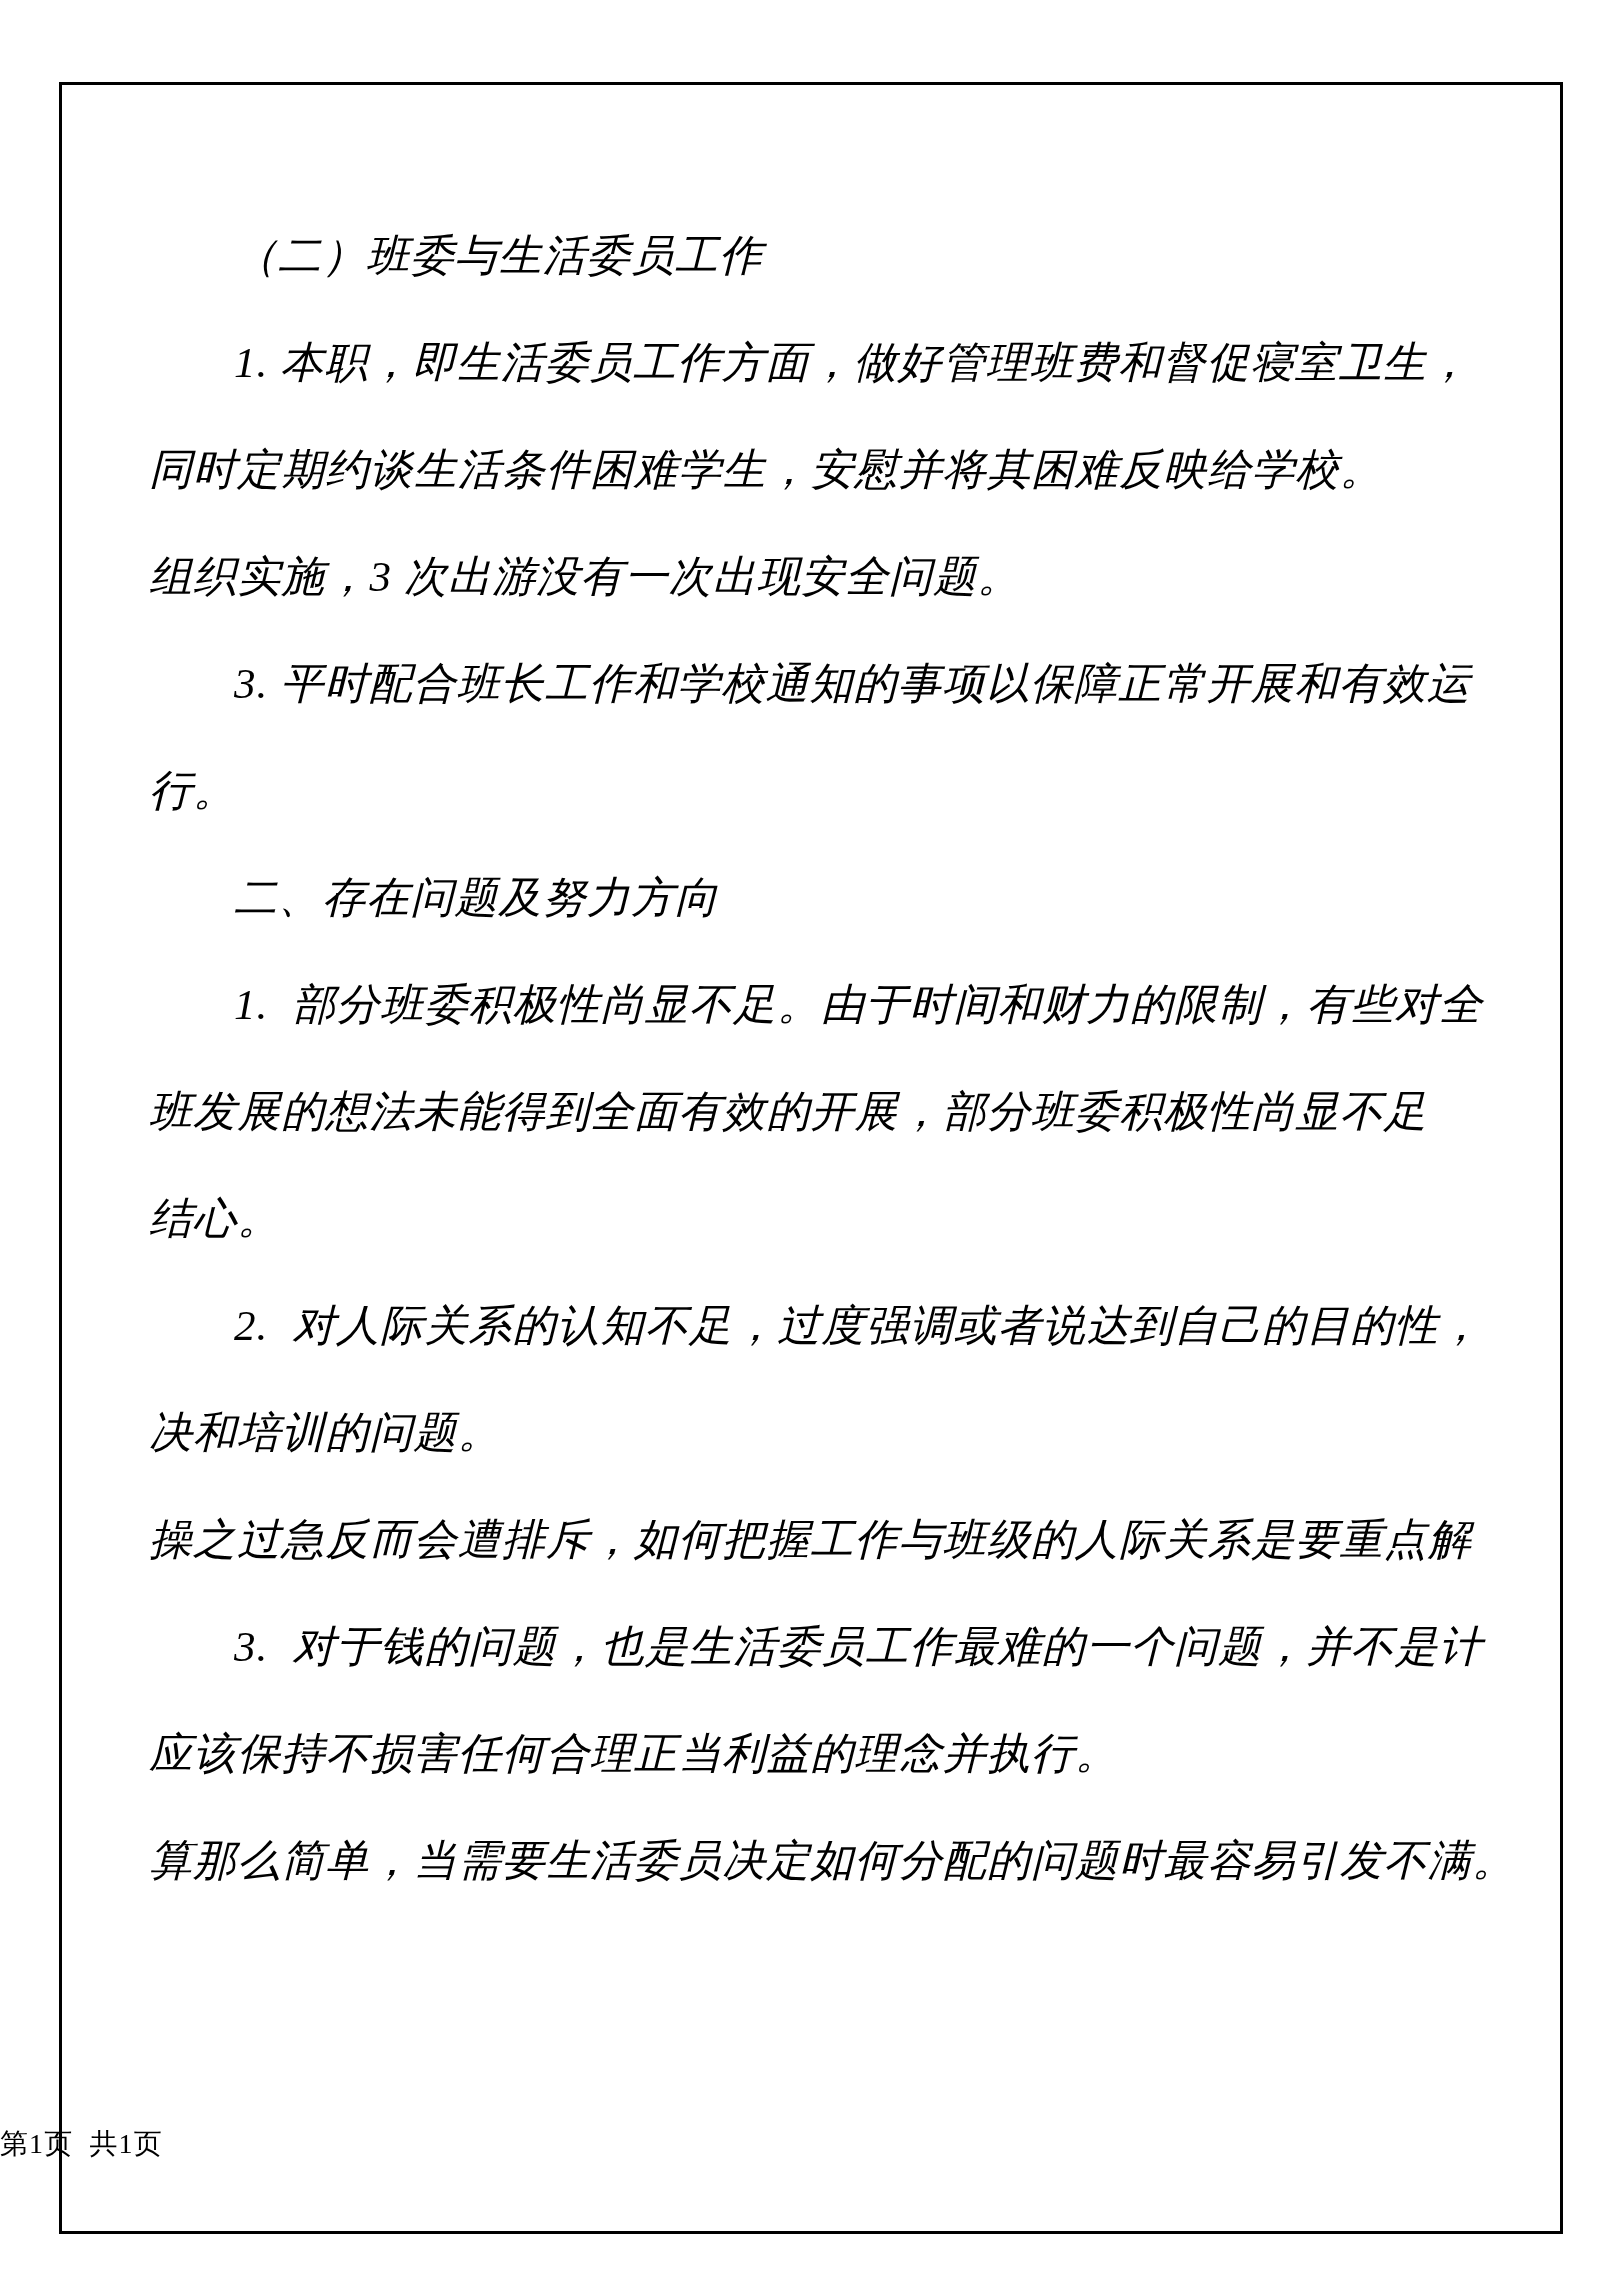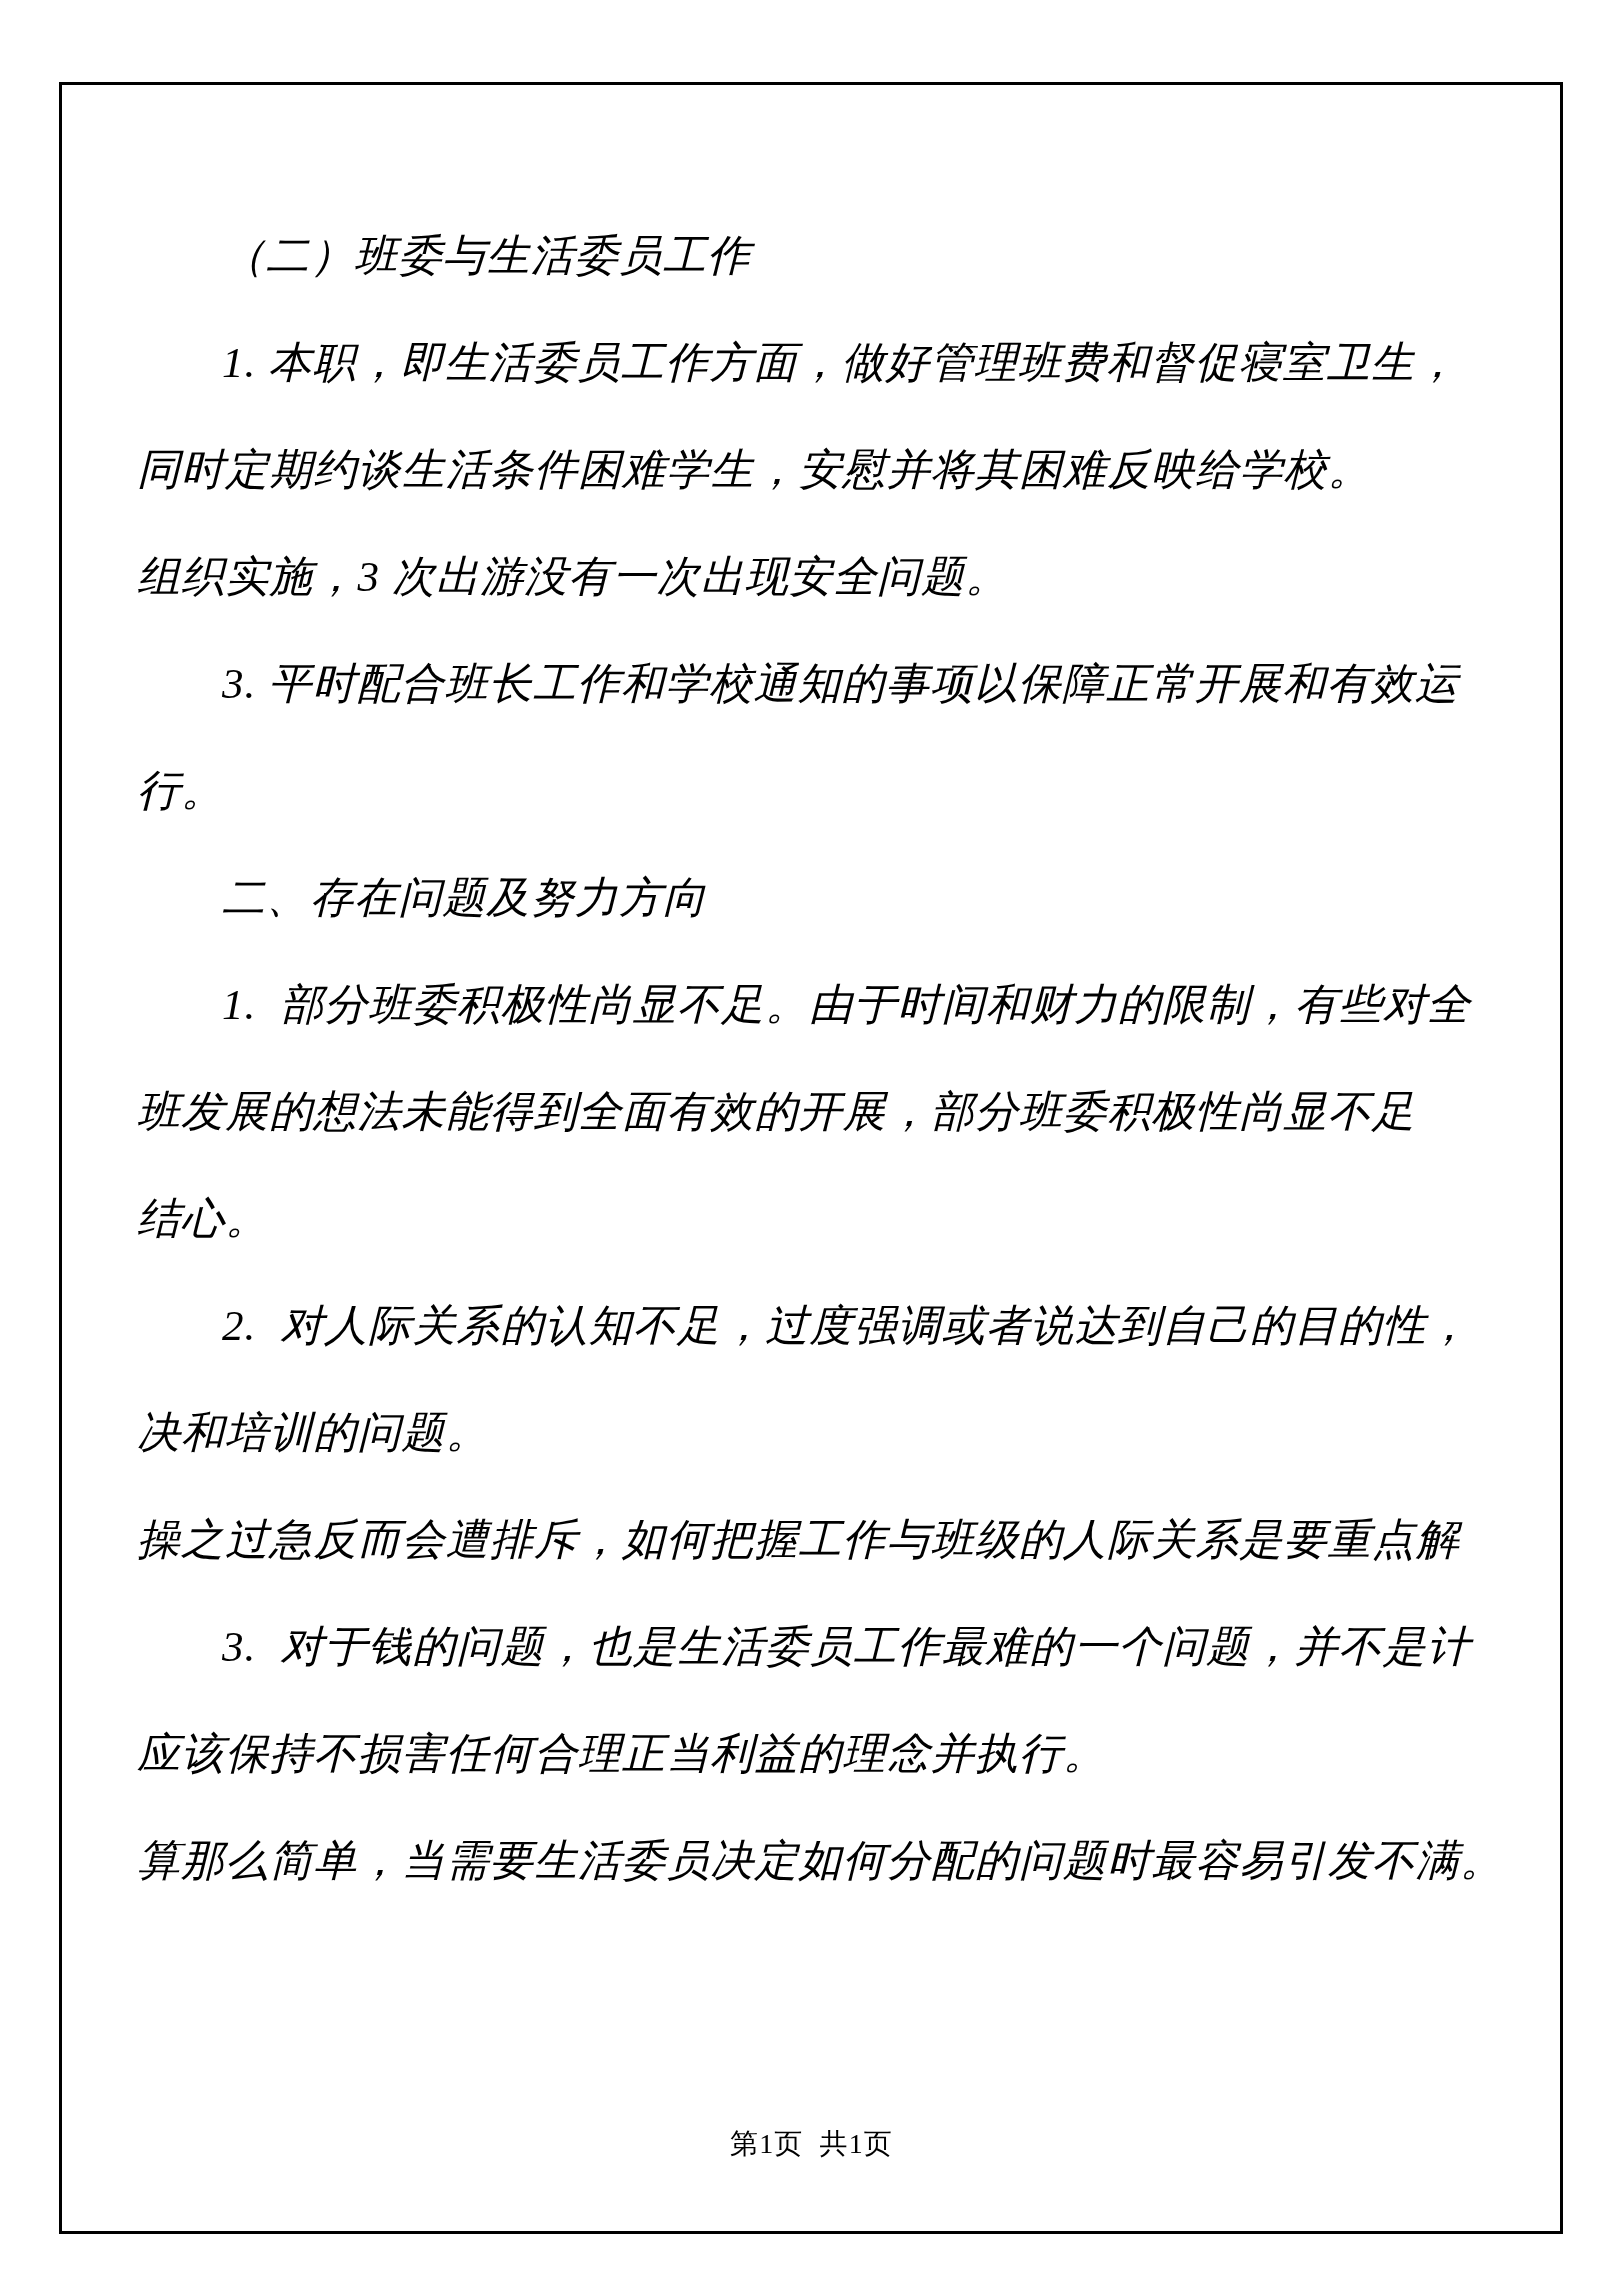--- a/index.html
+++ b/index.html
@@ -32,32 +32,32 @@
     font-style: italic;
     font-size: 43px;
     letter-spacing: 1.1px;
     line-height: 107px;
   }
   .line {
     height: 107px;
     line-height: 107px;
     white-space: pre;
     overflow: visible;
+    margin-left: 12px;
   }
   .line.indent {
     text-indent: 85px;
   }
   .footer {
     position: absolute;
     left: 0;
     top: 2121px;
     width: 100%;
     height: 45px;
     line-height: 45px;
-    text-align: center;
     font-style: normal;
     font-size: 28px;
     letter-spacing: 1.1px;
     white-space: pre;
   }
 </style>
 </head>
 <body>
 
 <div class="page-frame"></div>

